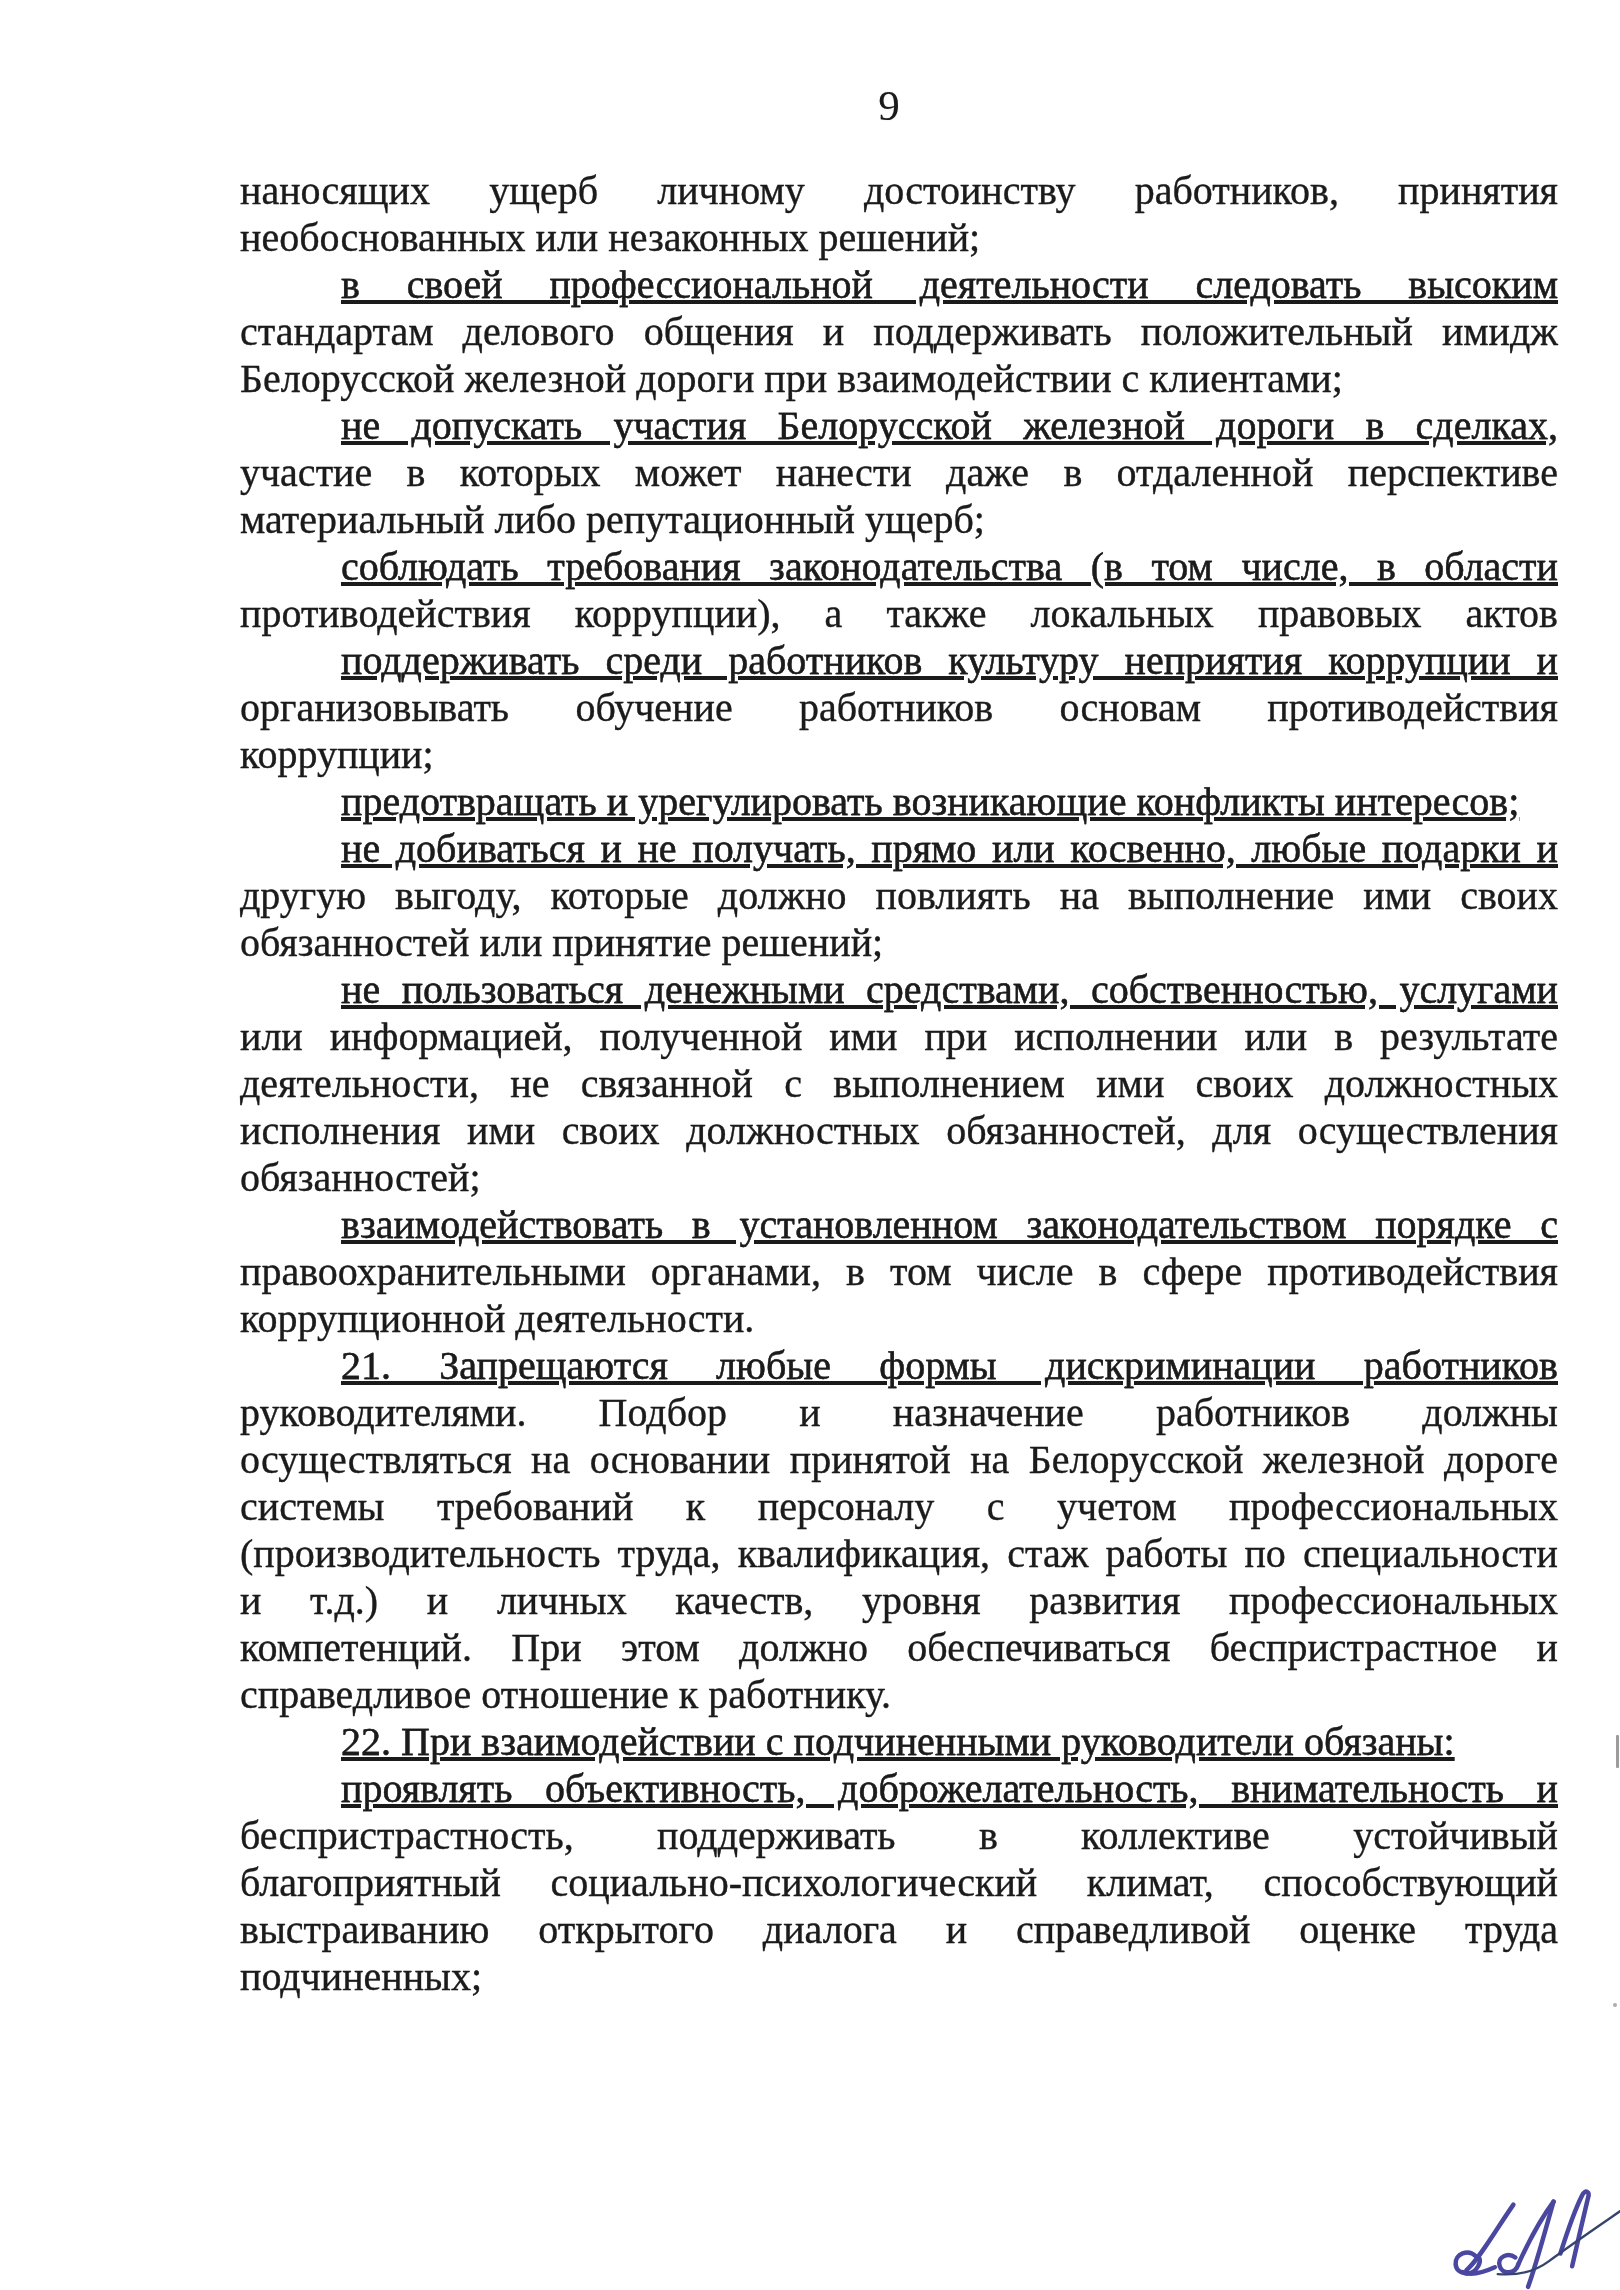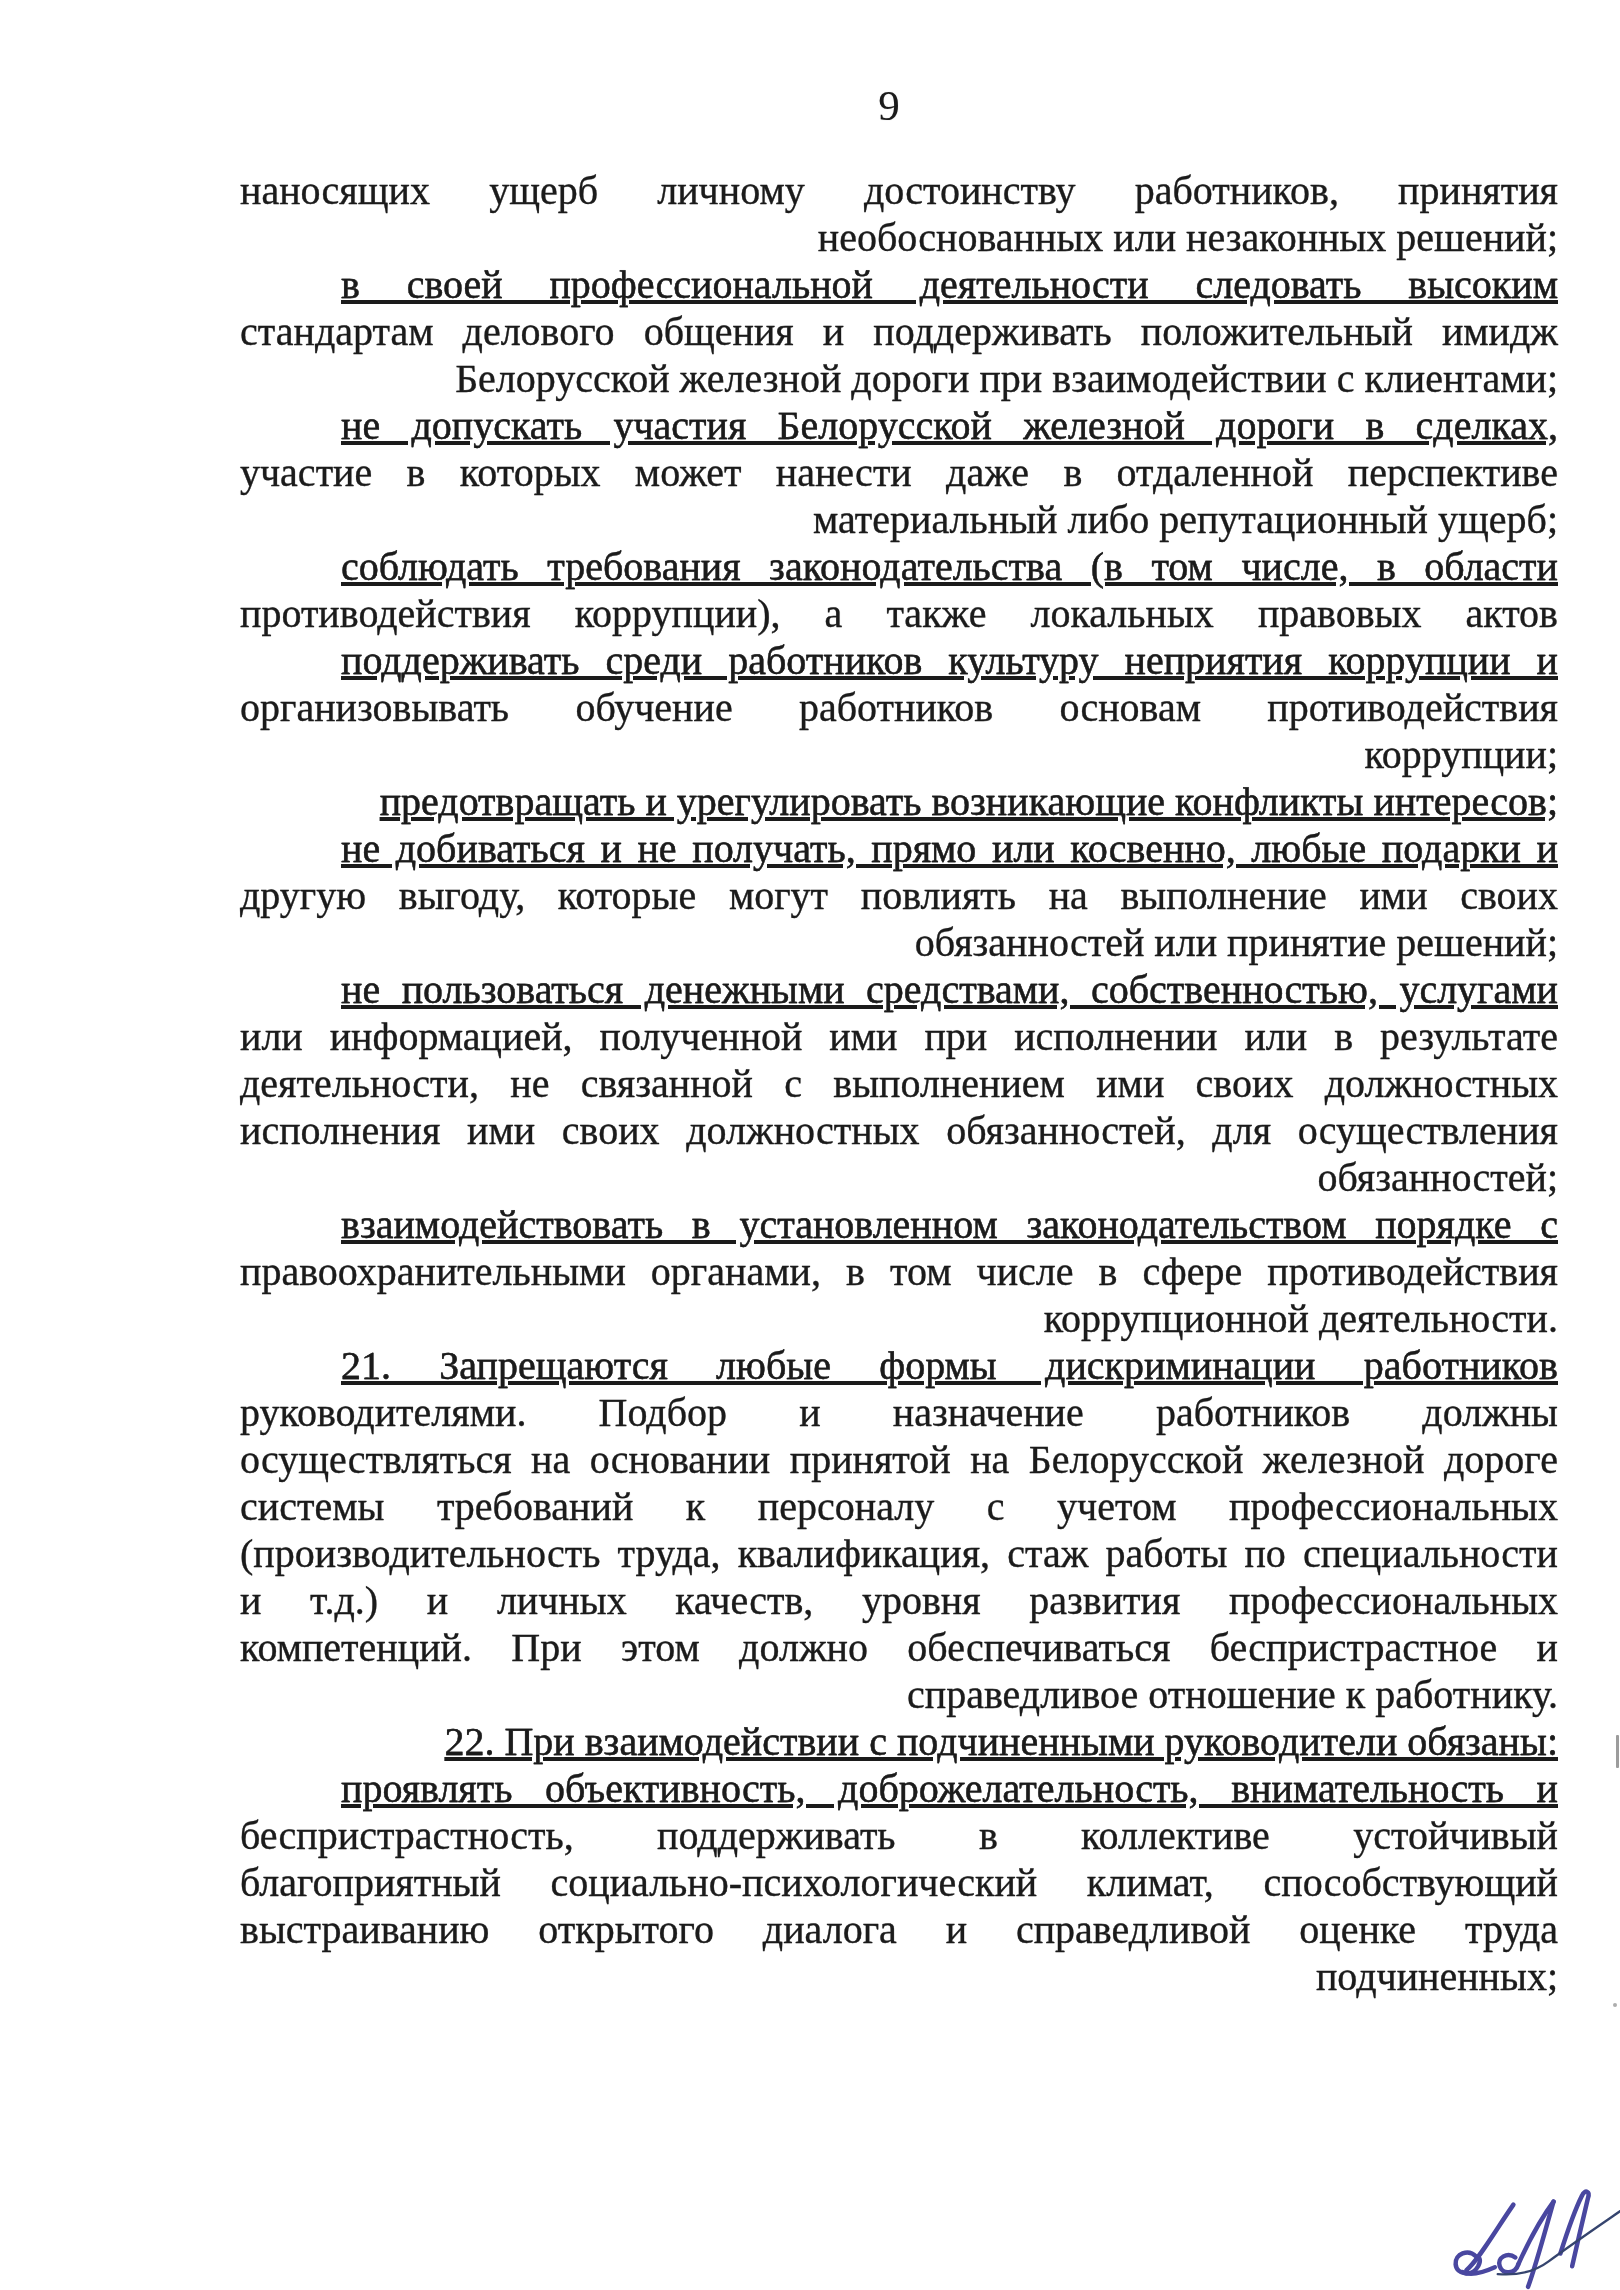--- a/index.html
+++ b/index.html
@@ -33,21 +33,21 @@
   .body-text{
     position:absolute;
     top:167px;
     left:240px;
     width:1318px;
     font-size:40px;
     line-height:47px;
     text-shadow:0 0 1px rgba(0,0,0,.28);
     -webkit-text-stroke:0.3px;
   }
-  .line{ text-align:right; }
+  .line{ text-align:left; }
   .line.just{ text-align:justify; text-align-last:justify; }
   .line.indent{ text-indent:101px;text-decoration:underline; }
   .signature{
     position:absolute;
     left:1439px;
     top:2174px;
     width:186px;
     height:117px;
   }
   .signature path{ fill:none; stroke-linecap:round; stroke-linejoin:round; }
@@ -84,21 +84,21 @@
       <div class="line just indent">не допускать участия Белорусской железной дороги в сделках,</div>
       <div class="line just">участие в которых может нанести даже в отдаленной перспективе</div>
       <div class="line">материальный либо репутационный ущерб;</div>
       <div class="line just indent">соблюдать требования законодательства (в том числе, в области</div>
       <div class="line just">противодействия коррупции), а также локальных правовых актов</div>
       <div class="line just indent">поддерживать среди работников культуру неприятия коррупции и</div>
       <div class="line just">организовывать обучение работников основам противодействия</div>
       <div class="line">коррупции;</div>
       <div class="line indent">предотвращать и урегулировать возникающие конфликты интересов;</div>
       <div class="line just indent">не добиваться и не получать, прямо или косвенно, любые подарки и</div>
-      <div class="line just">другую выгоду, которые могут повлиять на выполнение ими своих</div>
+      <div class="line just">другую выгоду, которые должно повлиять на выполнение ими своих</div>
       <div class="line">обязанностей или принятие решений;</div>
       <div class="line just indent">не пользоваться денежными средствами, собственностью, услугами</div>
       <div class="line just">или информацией, полученной ими при исполнении или в результате</div>
       <div class="line just">деятельности, не связанной с выполнением ими своих должностных</div>
       <div class="line just">исполнения ими своих должностных обязанностей, для осуществления</div>
       <div class="line">обязанностей;</div>
       <div class="line just indent">взаимодействовать в установленном законодательством порядке с</div>
       <div class="line just">правоохранительными органами, в том числе в сфере противодействия</div>
       <div class="line">коррупционной деятельности.</div>
       <div class="line just indent">21. Запрещаются любые формы дискриминации работников</div>

